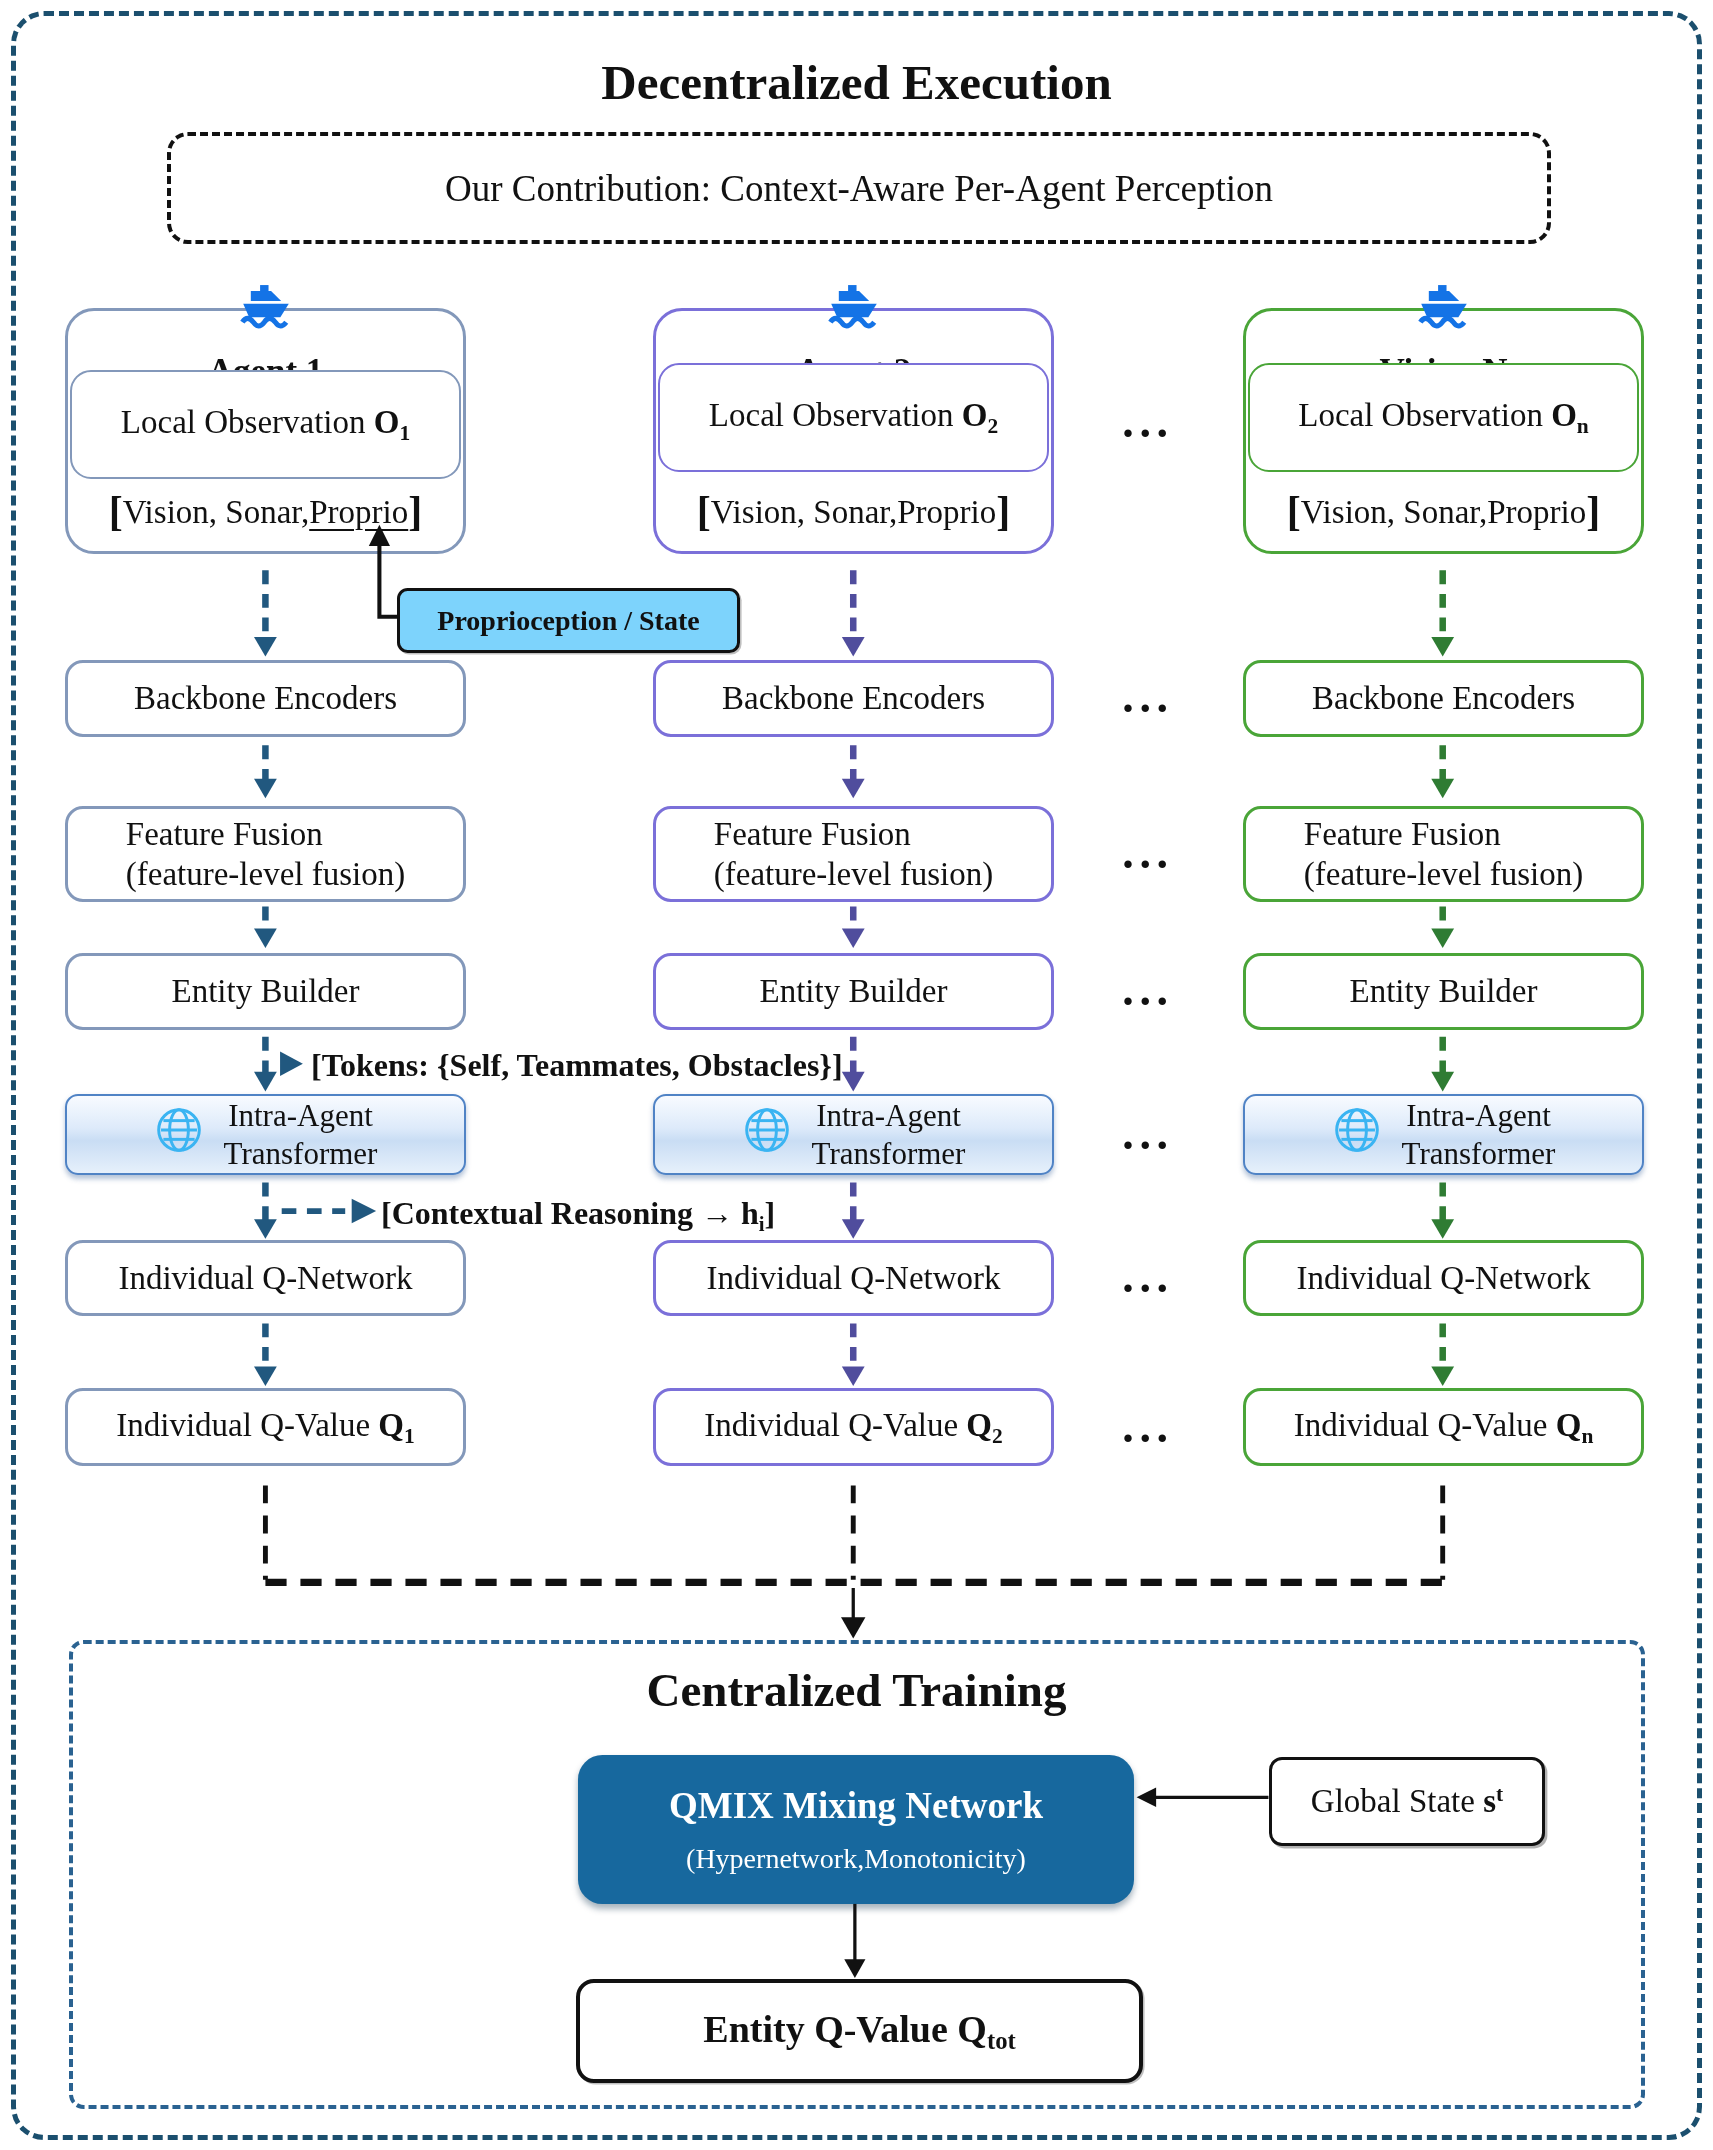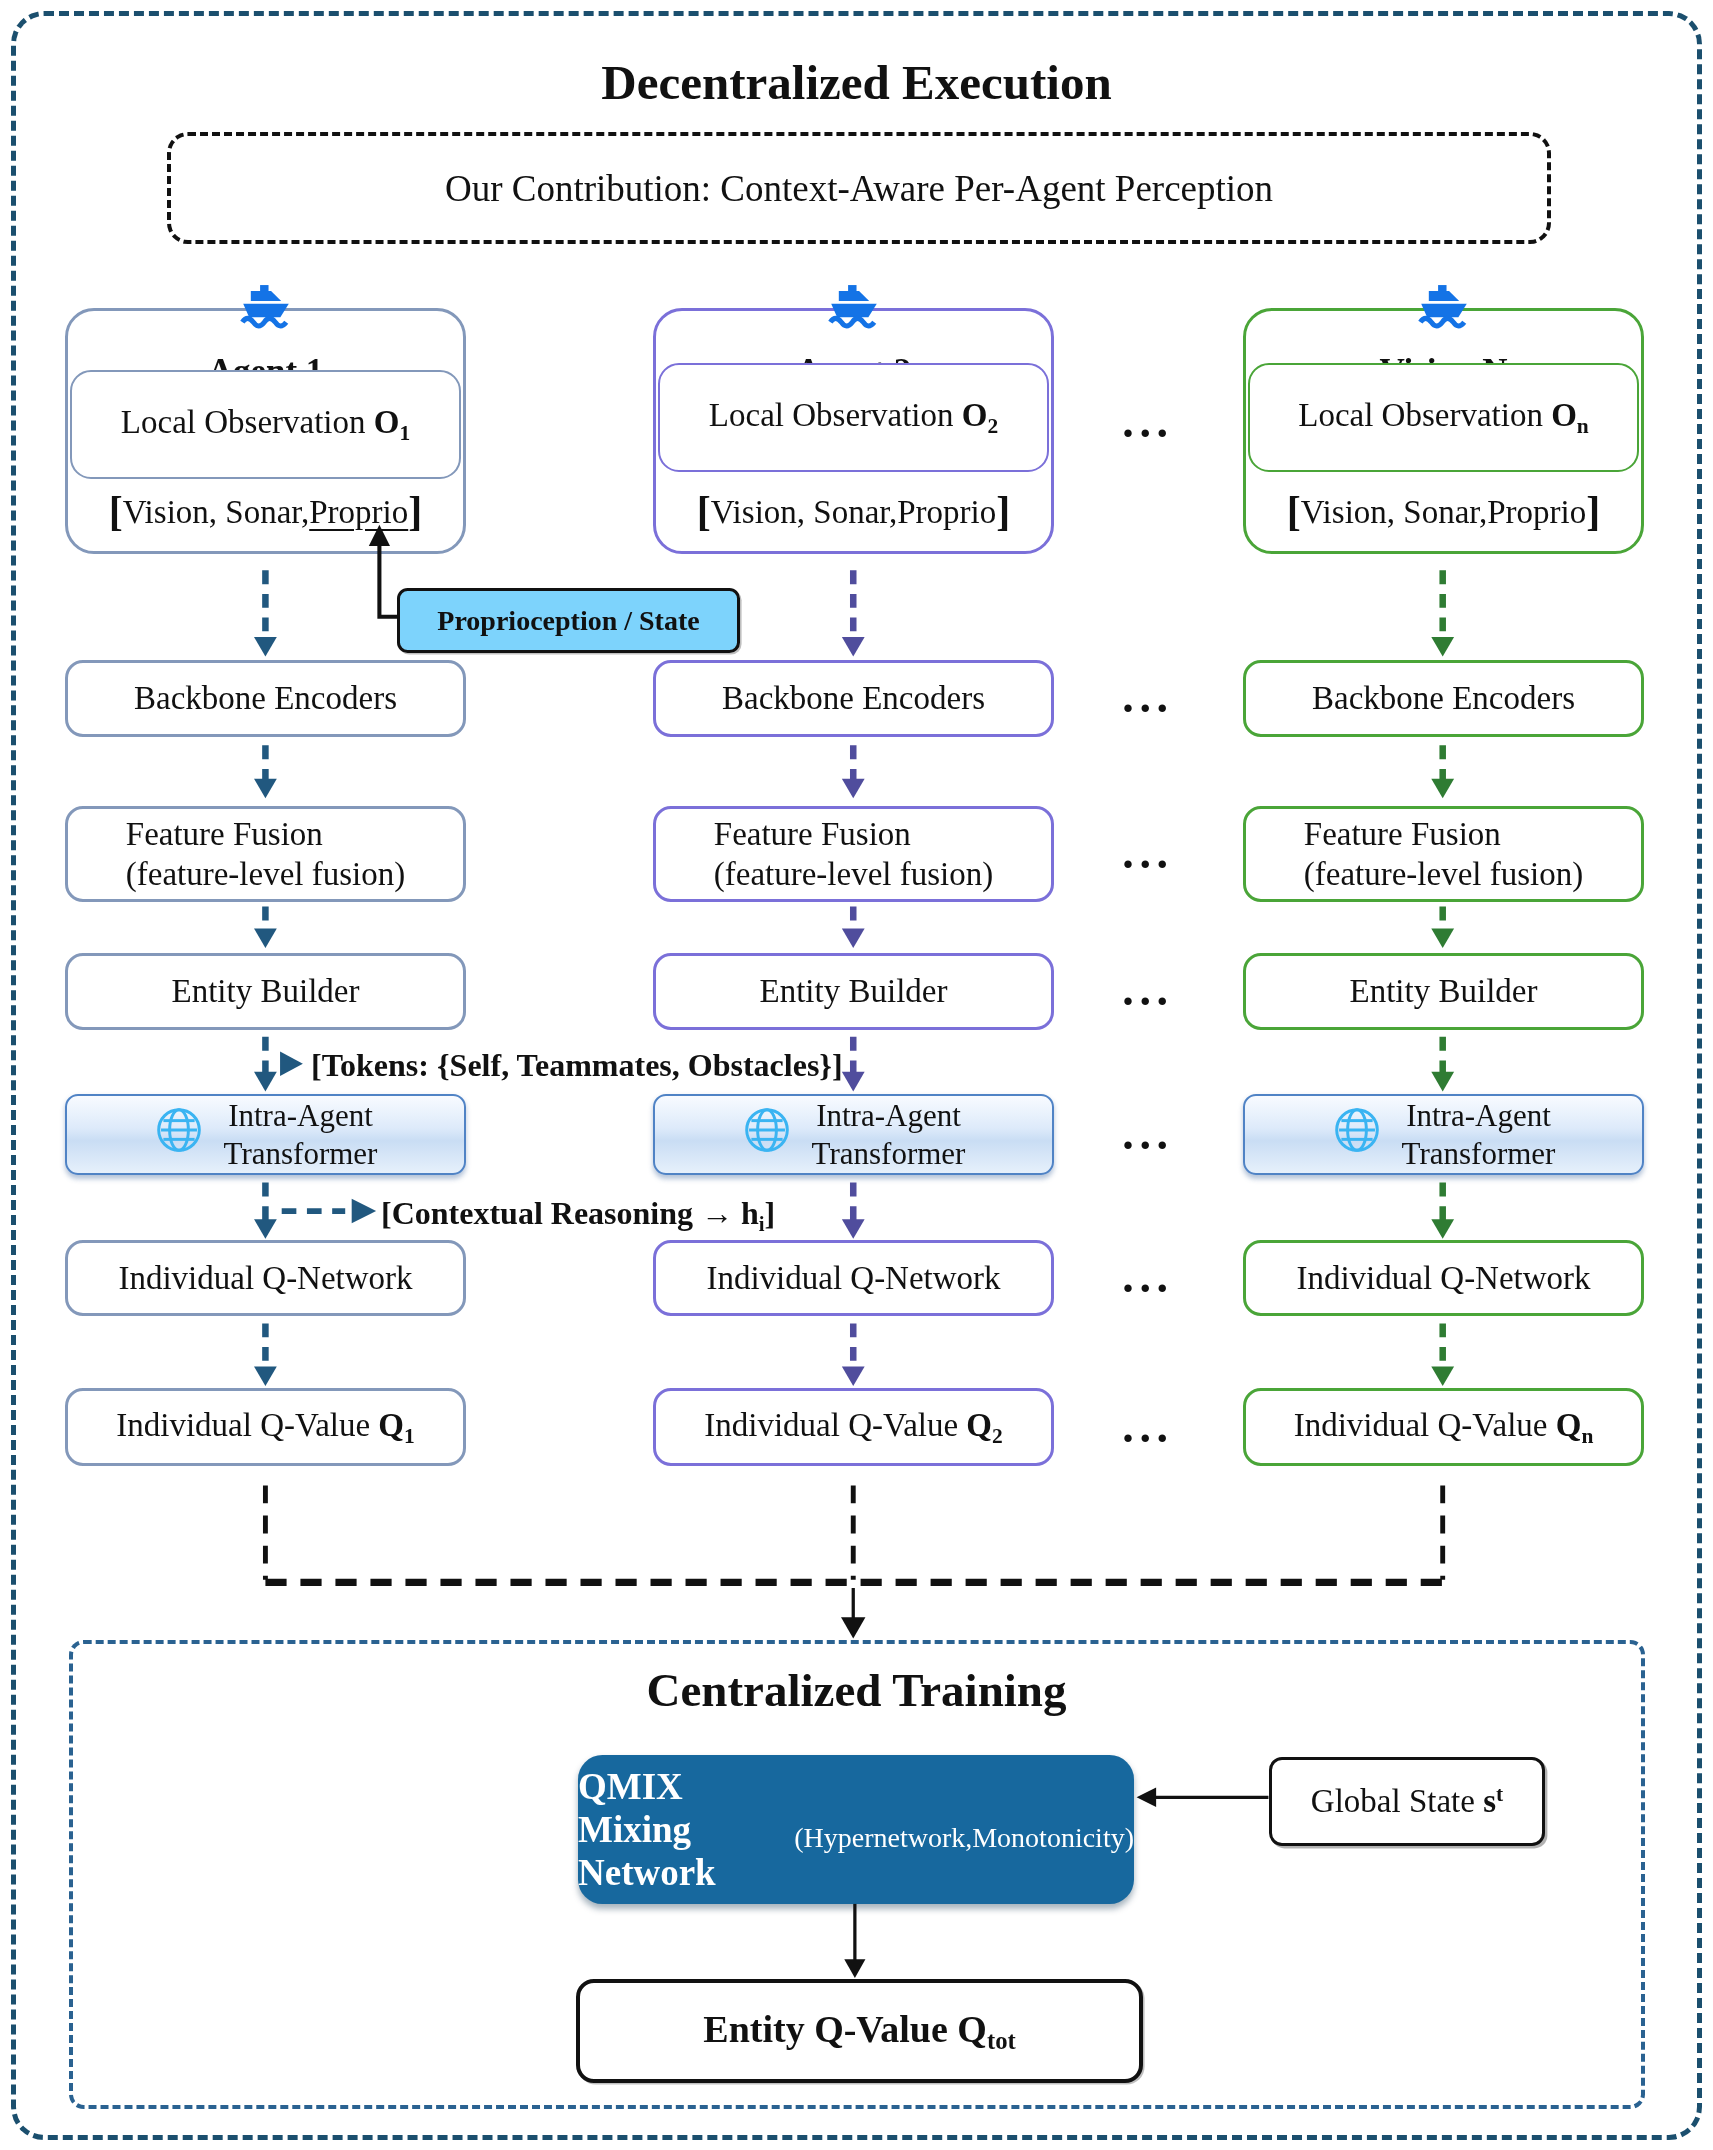--- a/index.html
+++ b/index.html
@@ -33,21 +33,21 @@
   .trans-box{width:401px;height:81px;border-radius:13px;border:2.4px solid #5083c5;box-sizing:border-box;
      background:linear-gradient(180deg,#f8fbff 0%,#ddeafa 42%,#c9ddf4 58%,#e6f0fb 100%);
      box-shadow:0 3.3px 5.7px rgba(90,125,170,0.45);
      display:flex;align-items:center;justify-content:center;gap:20px;font-size:31px;line-height:1.22;text-align:center;}
   .ellipsis{width:114px;text-align:center;font-size:46px;font-weight:700;letter-spacing:5.7px;line-height:0;}
   .note-box{left:397px;top:588px;width:337px;height:59px;border:3.3px solid #111;border-radius:10.6px;background:#7dd3fc;display:flex;align-items:center;justify-content:center;font-size:28px;font-weight:700;box-shadow:1.6px 1.6px 0 rgba(0,0,0,.25);}
   .flow-label{font-size:32px;font-weight:700;white-space:nowrap;}
   
   .central-box{left:69px;top:1640px;width:1576px;height:469px;border:4.1px dashed #2a6291;border-radius:14.7px;box-sizing:border-box;}
   .central-title{left:0;top:1663px;width:1713px;text-align:center;font-size:47px;font-weight:700;}
-  .qmix-box{left:578px;top:1755px;width:556px;height:149px;background:#17689e;border-radius:24.4px;display:flex;align-items:center;justify-content:center;color:#fff;box-shadow:0 4.1px 6.5px rgba(0,40,70,.35);}
+  .qmix-box{left:578px;top:1755px;width:556px;height:149px;background:#17689e;border-radius:24.4px;display:flex;flex-direction:column;align-items:center;justify-content:center;color:#fff;box-shadow:0 4.1px 6.5px rgba(0,40,70,.35);}
   .qmix-l1{font-size:37px;font-weight:700;}
   .qmix-l2{font-size:28px;margin-top:16px;}
   .global-box{left:1269px;top:1757px;width:270px;height:83px;background:#fff;border:3.3px solid #111;border-radius:13px;display:flex;align-items:center;justify-content:center;font-size:33px;box-shadow:2.4px 2.4px 0 rgba(0,0,0,.3);}
   .total-box{left:576px;top:1979px;width:559px;height:96px;background:#fff;border:4.1px solid #111;border-radius:18px;display:flex;align-items:center;justify-content:center;font-size:38px;font-weight:700;box-shadow:1.6px 1.6px 0 rgba(0,0,0,.25);}
   svg.overlay{position:absolute;left:0;top:0;pointer-events:none;}
 </style>
 </head>
 <body>
 
 <div class="abs outer-frame"></div>

